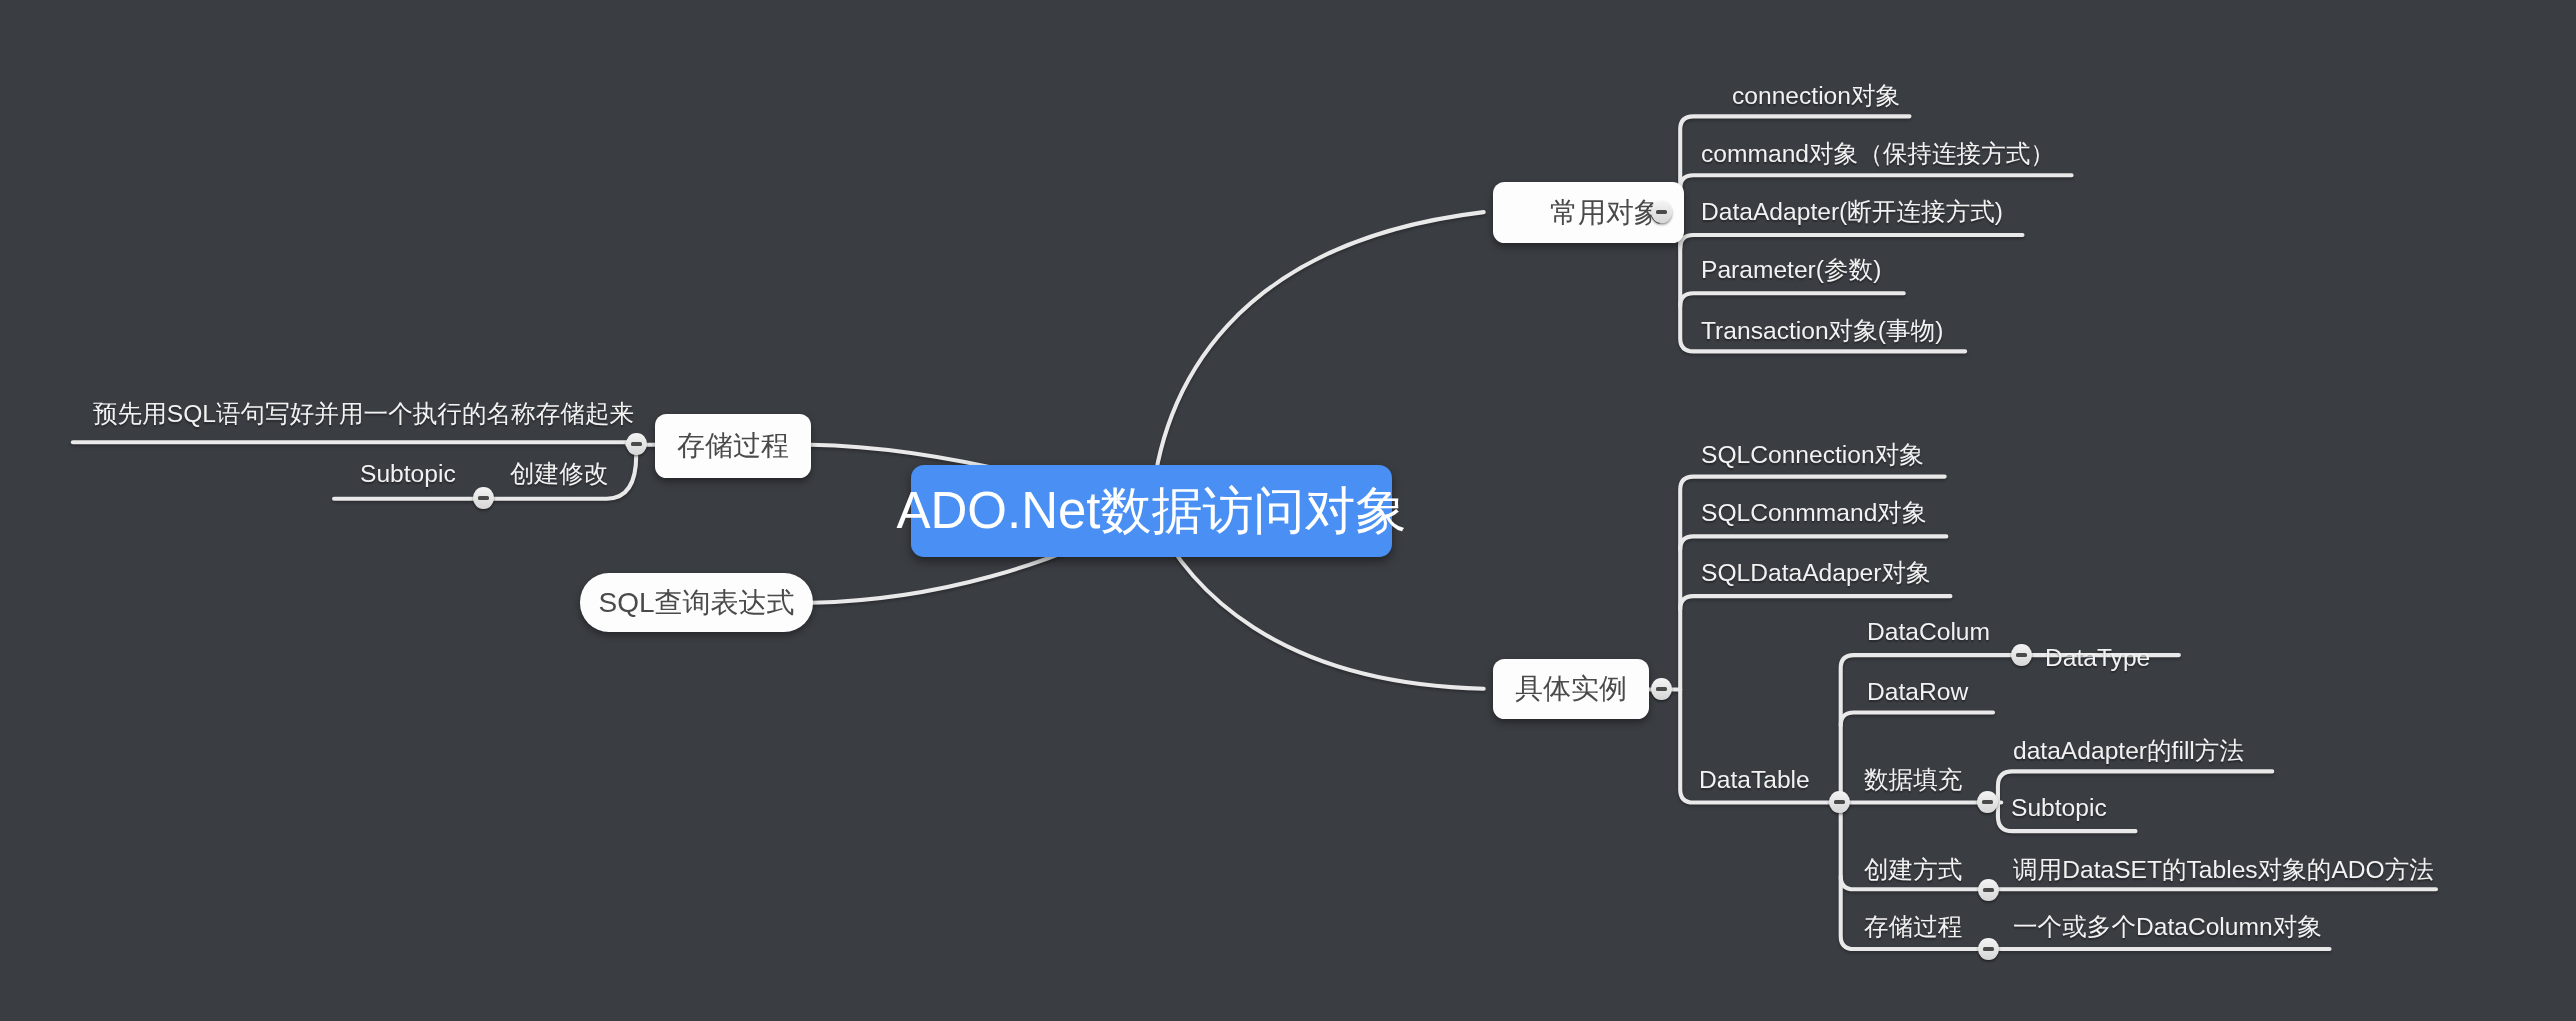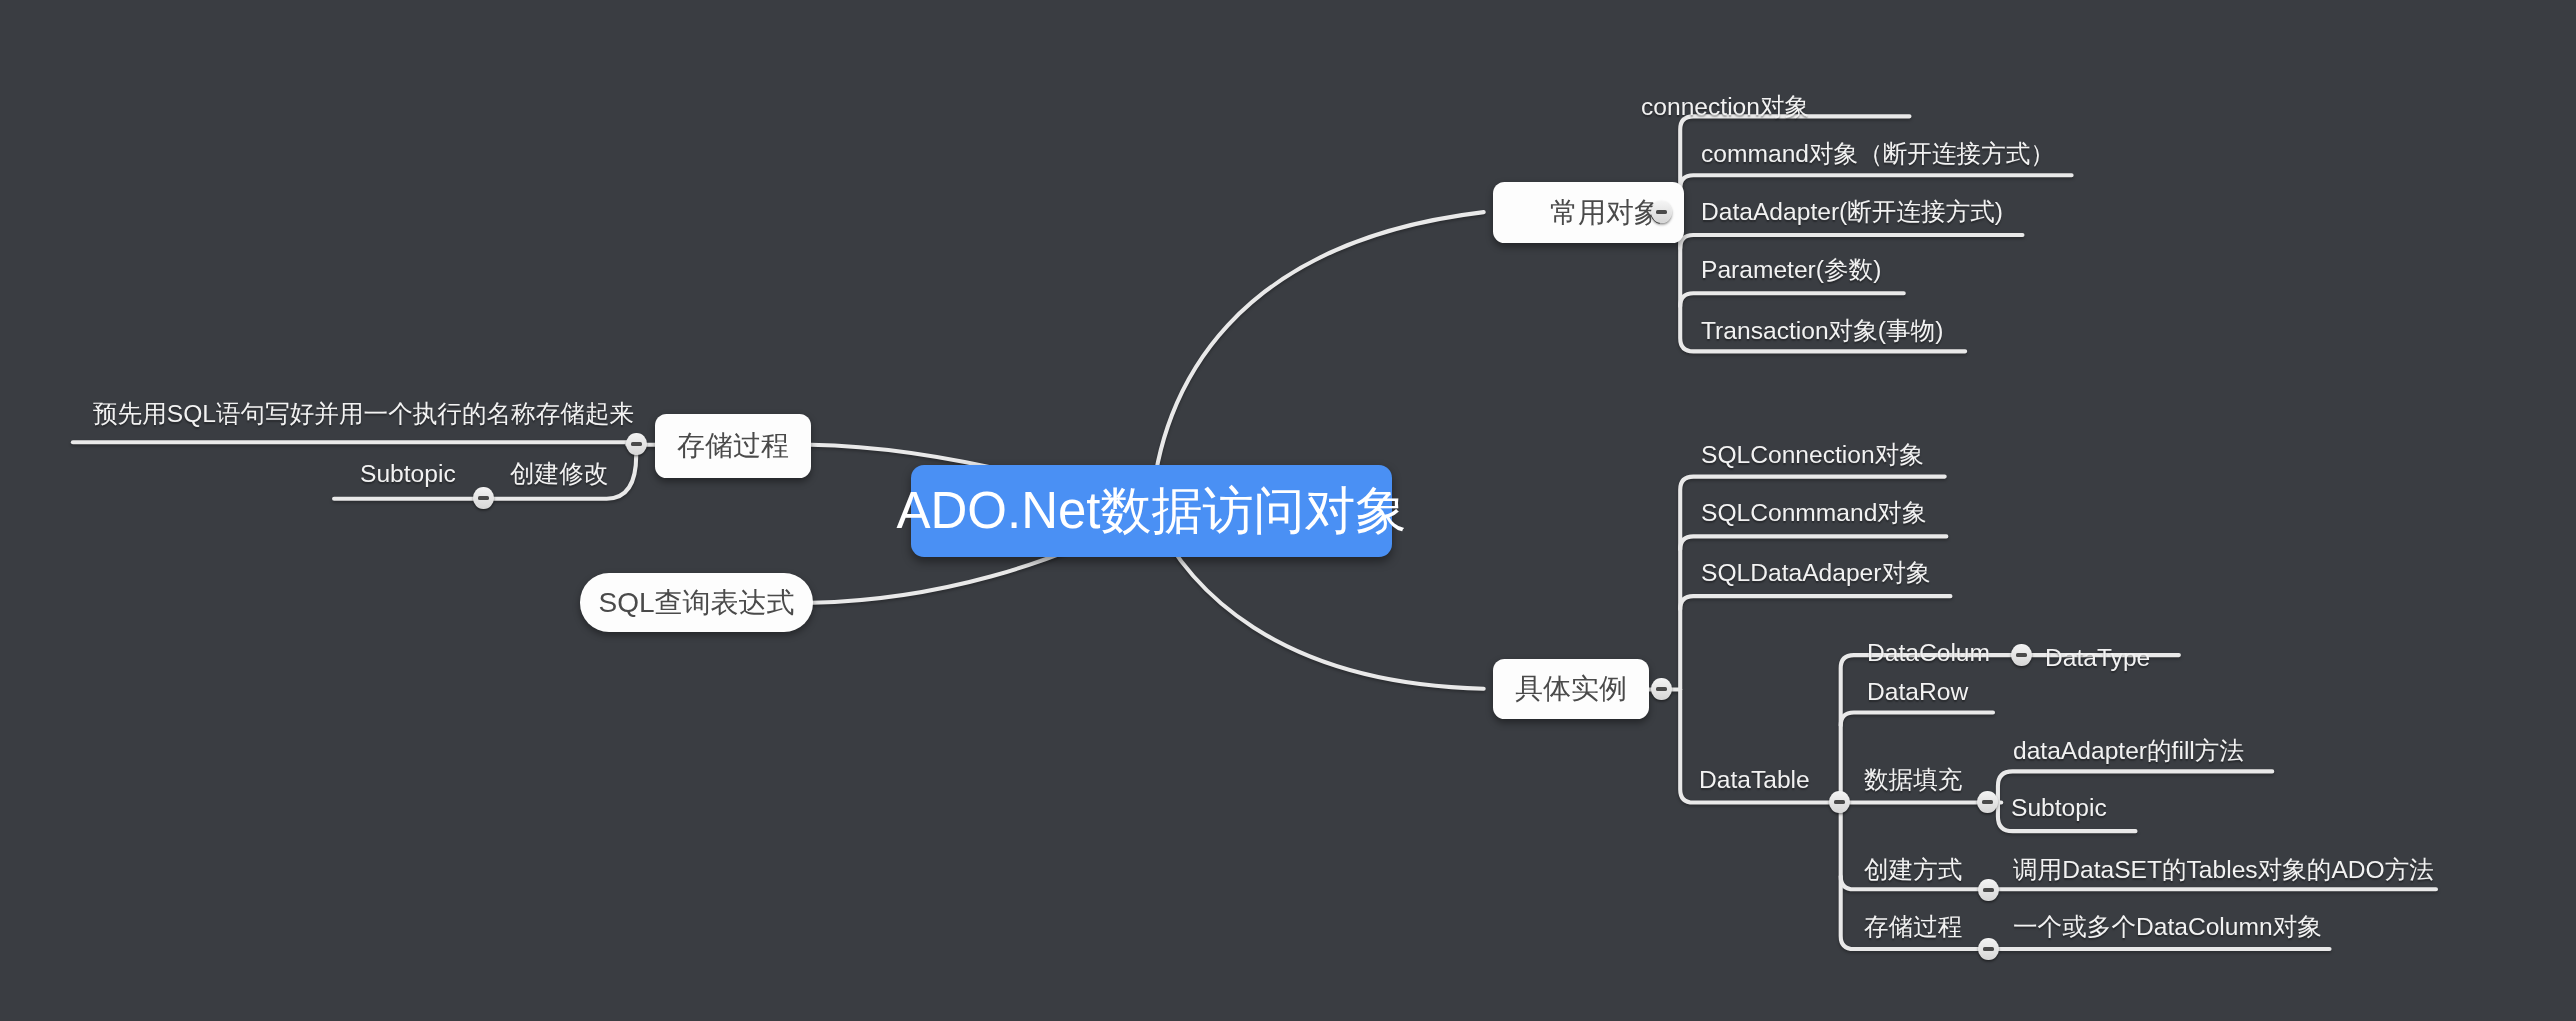--- a/index.html
+++ b/index.html
@@ -83,36 +83,36 @@
   <div class="node root-node" style="left:911px;top:465px;width:481px;height:92px;">ADO.Net数据访问对象</div>
 
   <div class="node" style="left:1493px;top:182px;width:156px;height:61px;padding-left:35px;">常用对象</div>
 
   <div class="node" style="left:655px;top:414px;width:156px;height:64px;">存储过程</div>
 
   <div class="node" style="left:580px;top:573px;width:233px;height:59px;border-radius:29px;">SQL查询表达式</div>
 
   <div class="node" style="left:1493px;top:659px;width:156px;height:60px;">具体实例</div>
 
-  <div class="label" style="left:1641px;top:81px;margin-top:11px;">connection对象</div>
-  <div class="label" style="left:1701px;top:139px;">command对象（断开连接方式）</div>
+  <div class="label" style="left:1732px;top:81px;">connection对象</div>
+  <div class="label" style="left:1701px;top:139px;">command对象（保持连接方式）</div>
   <div class="label" style="left:1701px;top:197px;">DataAdapter(断开连接方式)</div>
   <div class="label" style="left:1701px;top:255px;">Parameter(参数)</div>
   <div class="label" style="left:1701px;top:316px;">Transaction对象(事物)</div>
 
   <div class="label" style="left:93px;top:399px;">预先用SQL语句写好并用一个执行的名称存储起来</div>
   <div class="label" style="left:360px;top:459px;">Subtopic</div>
   <div class="label" style="left:510px;top:459px;">创建修改</div>
 
   <div class="label" style="left:1701px;top:440px;">SQLConnection对象</div>
   <div class="label" style="left:1701px;top:498px;">SQLConmmand对象</div>
   <div class="label" style="left:1701px;top:558px;">SQLDataAdaper对象</div>
   <div class="label" style="left:1699px;top:765px;">DataTable</div>
 
-  <div class="label" style="left:1867px;top:617px;margin-top:21px;">DataColum</div>
+  <div class="label" style="left:1867px;top:617px;">DataColum</div>
   <div class="label" style="left:2045px;top:617px;margin-top:26px;">DataType</div>
   <div class="label" style="left:1867px;top:677px;">DataRow</div>
   <div class="label" style="left:1864px;top:765px;">数据填充</div>
   <div class="label" style="left:2013px;top:736px;">dataAdapter的fill方法</div>
   <div class="label" style="left:2011px;top:793px;">Subtopic</div>
   <div class="label" style="left:1864px;top:855px;">创建方式</div>
   <div class="label" style="left:2013px;top:855px;">调用DataSET的Tables对象的ADO方法</div>
   <div class="label" style="left:1864px;top:912px;">存储过程</div>
   <div class="label" style="left:2013px;top:912px;">一个或多个DataColumn对象</div>
 

